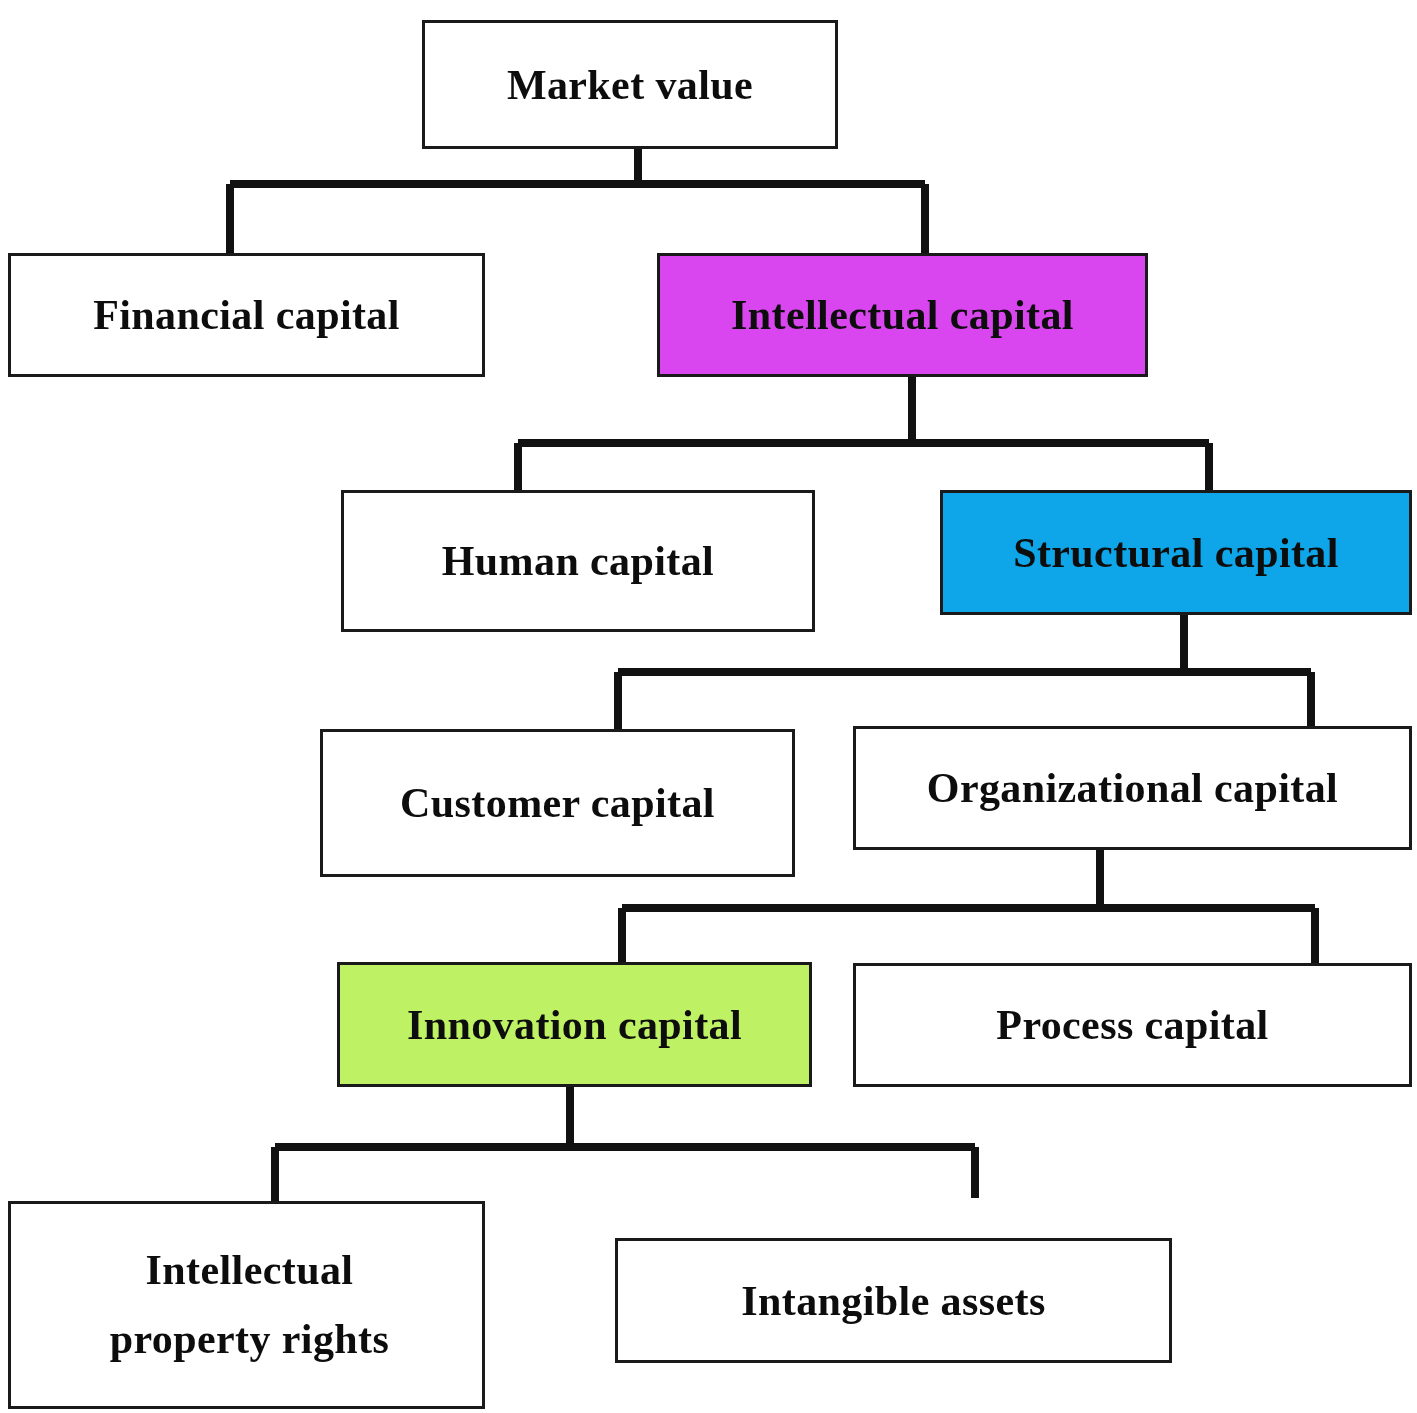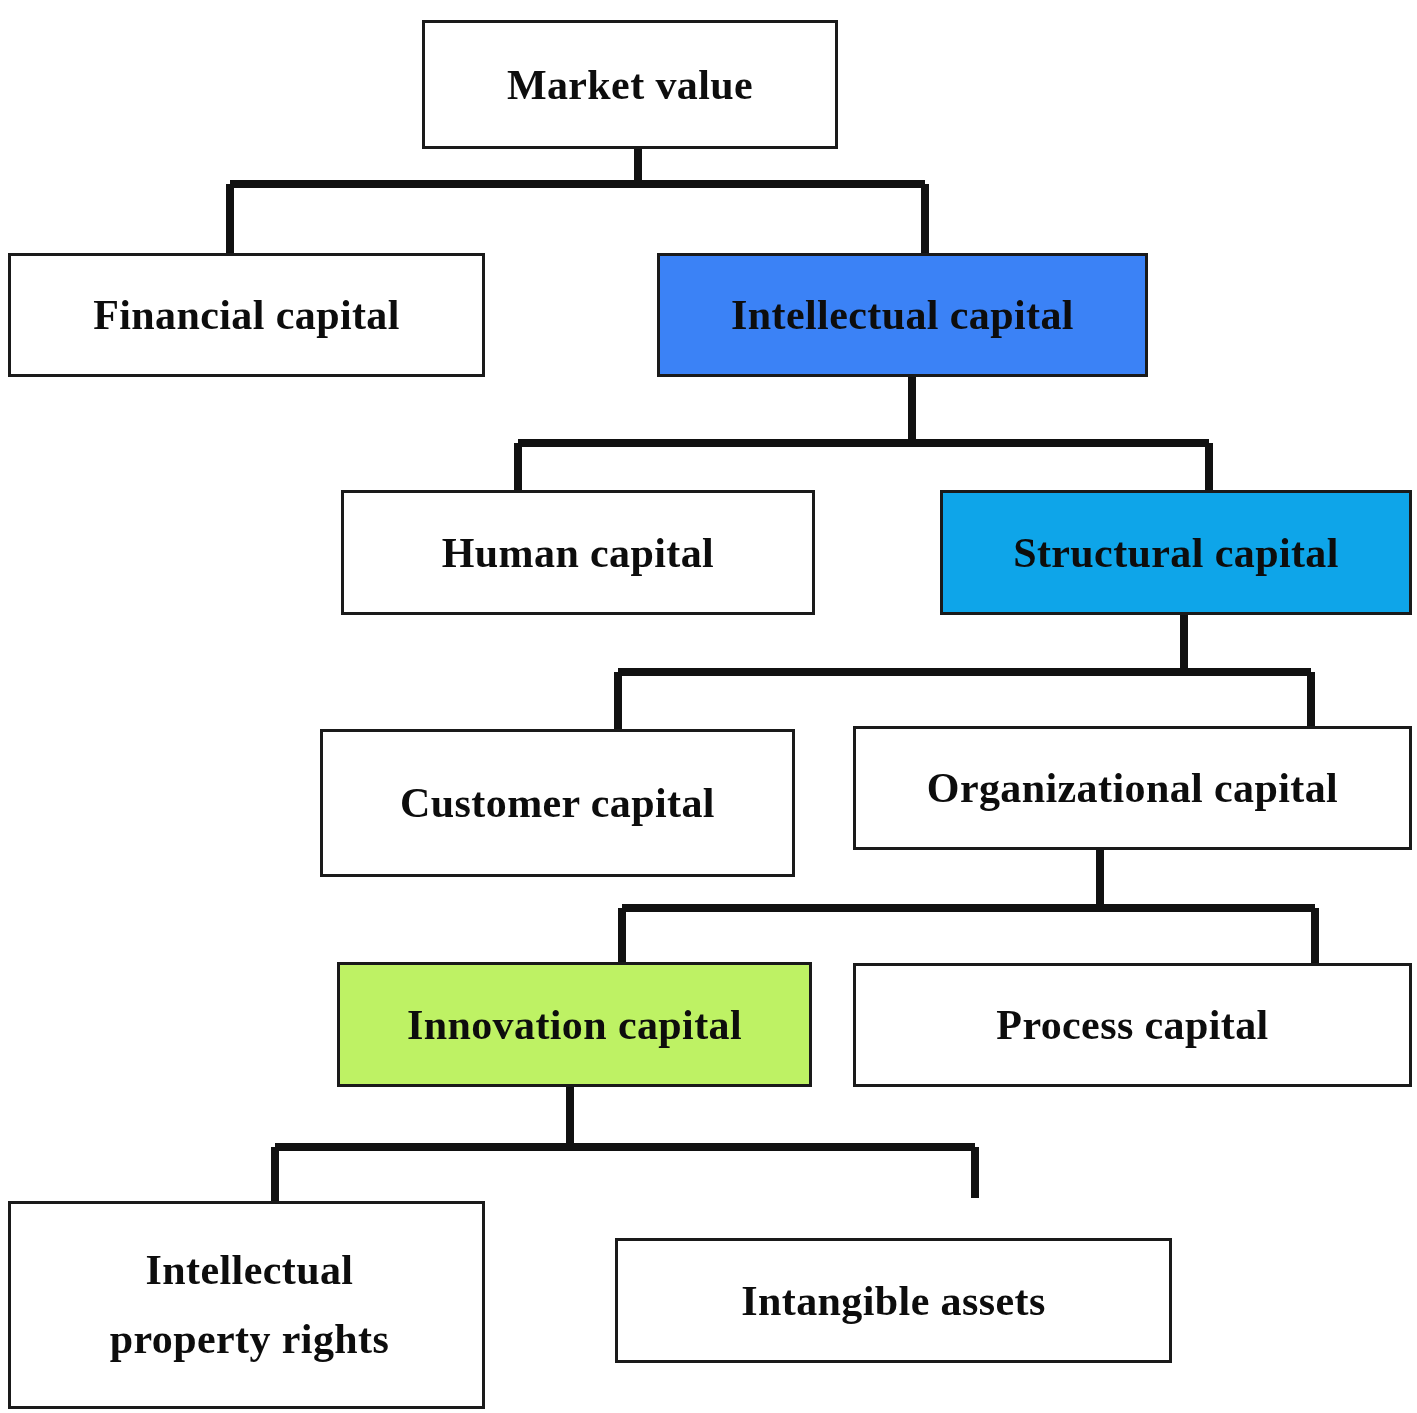--- a/index.html
+++ b/index.html
@@ -61,24 +61,24 @@
       </g>
   </svg>
 
   <div id="nodes-layer">
       <div class="node" style="left: 422px; top: 0; width: 416px; height: 129px; border-color: rgb(26, 26, 26); background: rgb(255, 255, 255); margin-top: 20px;">
         <div class="node-label" style="color: rgb(13, 13, 13);">Market value</div>
       </div>
       <div class="node" style="left: 8px; top: 253px; width: 477px; height: 124px; border-color: rgb(26, 26, 26); background: rgb(255, 255, 255);">
         <div class="node-label" style="color: rgb(13, 13, 13);">Financial capital</div>
       </div>
-      <div class="node" style="left: 657px; top: 253px; width: 491px; height: 124px; border-color: rgb(26, 26, 26); background: #3b82f6;">
+      <div class="node" style="left: 657px; top: 253px; width: 491px; height: 124px; border-color: rgb(26, 26, 26); background: #d946ef;">
         <div class="node-label" style="color: rgb(13, 13, 13);">Intellectual capital</div>
       </div>
-      <div class="node" style="left: 341px; top: 490px; width: 474px; height: 125px; border-color: rgb(26, 26, 26); background: rgb(255, 255, 255);">
+      <div class="node" style="left: 341px; top: 490px; width: 474px; height: 142px; border-color: rgb(26, 26, 26); background: rgb(255, 255, 255);">
         <div class="node-label" style="color: rgb(13, 13, 13);">Human capital</div>
       </div>
       <div class="node" style="left: 940px; top: 490px; width: 472px; height: 125px; border-color: rgb(26, 26, 26); background: #0ea5e9;">
         <div class="node-label" style="color: rgb(13, 13, 13);">Structural capital</div>
       </div>
       <div class="node" style="left: 320px; top: 729px; width: 475px; height: 148px; border-color: rgb(26, 26, 26); background: rgb(255, 255, 255);">
         <div class="node-label" style="color: rgb(13, 13, 13);">Customer capital</div>
       </div>
       <div class="node" style="left: 853px; top: 726px; width: 559px; height: 124px; border-color: rgb(26, 26, 26); background: rgb(255, 255, 255);">
         <div class="node-label" style="color: rgb(13, 13, 13);">Organizational capital</div>

